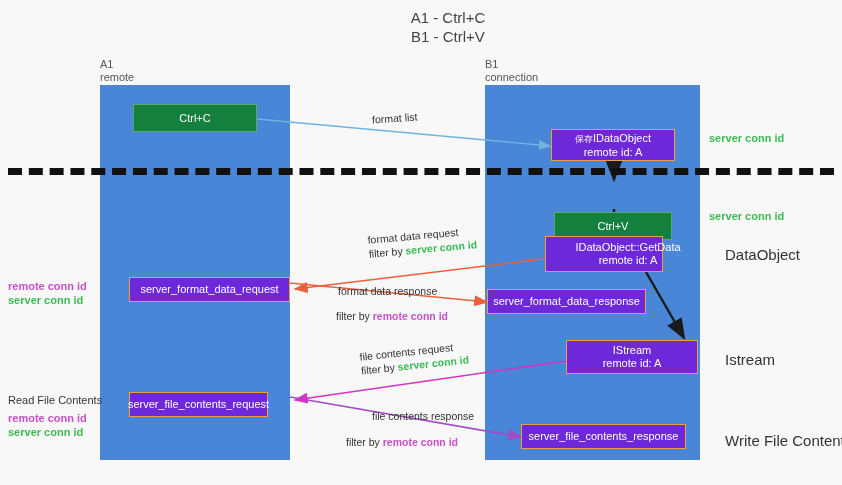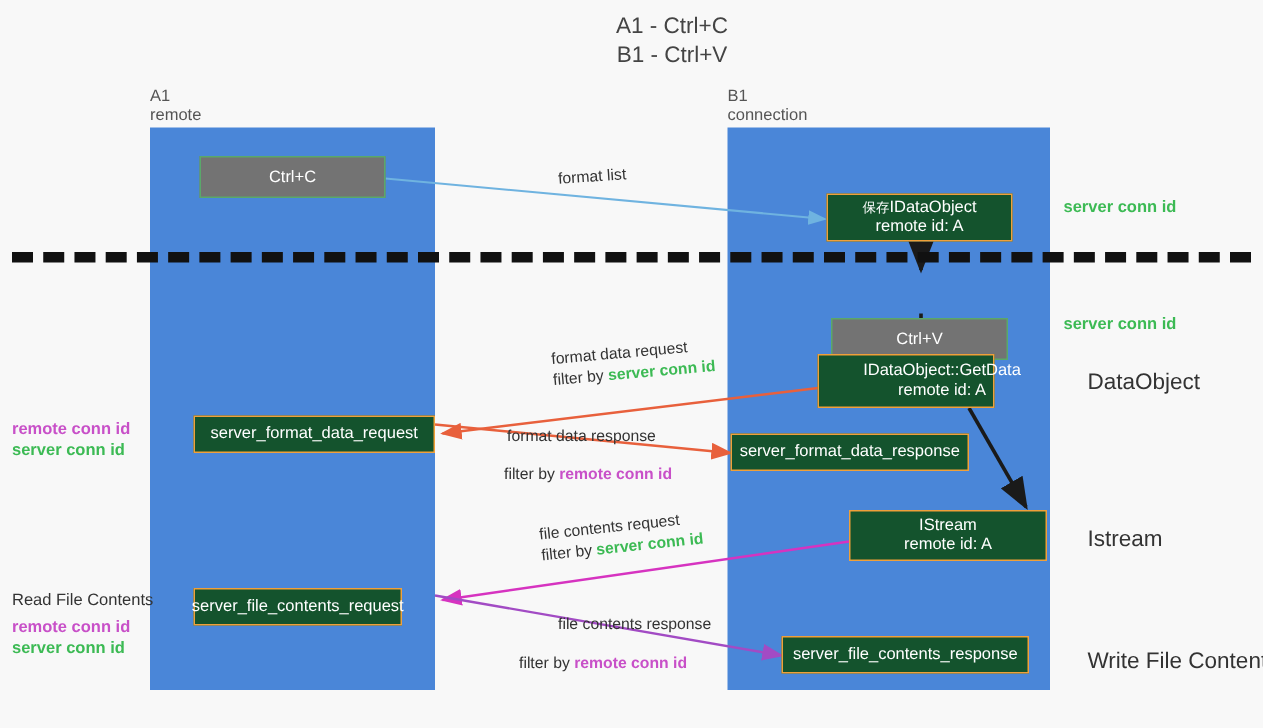--- a/index.html
+++ b/index.html
@@ -4,22 +4,22 @@
 <style>
   html,body{margin:0;padding:0;}
   body{width:842px;height:485px;background:#f8f8f8;font-family:"Liberation Sans",sans-serif;overflow:hidden;}
   #stage{position:relative;width:842px;height:485px;}
   .abs{position:absolute;}
   #title{left:0;top:8px;width:842px;text-align:center;font-size:15px;color:#444;line-height:19px;padding-left:27px;}
   .lane{background:#4a86d8;}
   .lane-hdr{font-size:11px;color:#555;line-height:13px;}
   .box{box-sizing:border-box;display:flex;flex-direction:column;align-items:center;justify-content:center;
        text-align:center;color:#fff;font-size:11px;line-height:13px;}
-  .green{background:#737373;border:1px solid #5aa86a;}
-  .orange{background:#14532d;border:1px solid #f0a03a;}
+  .green{background:#15803d;border:1px solid #5aa86a;}
+  .orange{background:#6d28d9;border:1px solid #f0a03a;}
   .elabel{font-size:10.5px;color:#333;white-space:nowrap;line-height:14px;}
   .green-t{color:#3cba54;font-weight:bold;}
   .mag-t{color:#c850c8;font-weight:bold;}
   .rlabel{font-size:15px;color:#333;white-space:nowrap;padding-left:16px;}
   .rgreen{font-size:11px;color:#3cba54;font-weight:bold;white-space:nowrap;}
   .annot{font-size:11px;white-space:nowrap;line-height:14px;}
   .prefix{font-size:9px;}
   svg{position:absolute;left:0;top:0;width:842px;height:485px;overflow:visible;}
 </style>
 </head>

